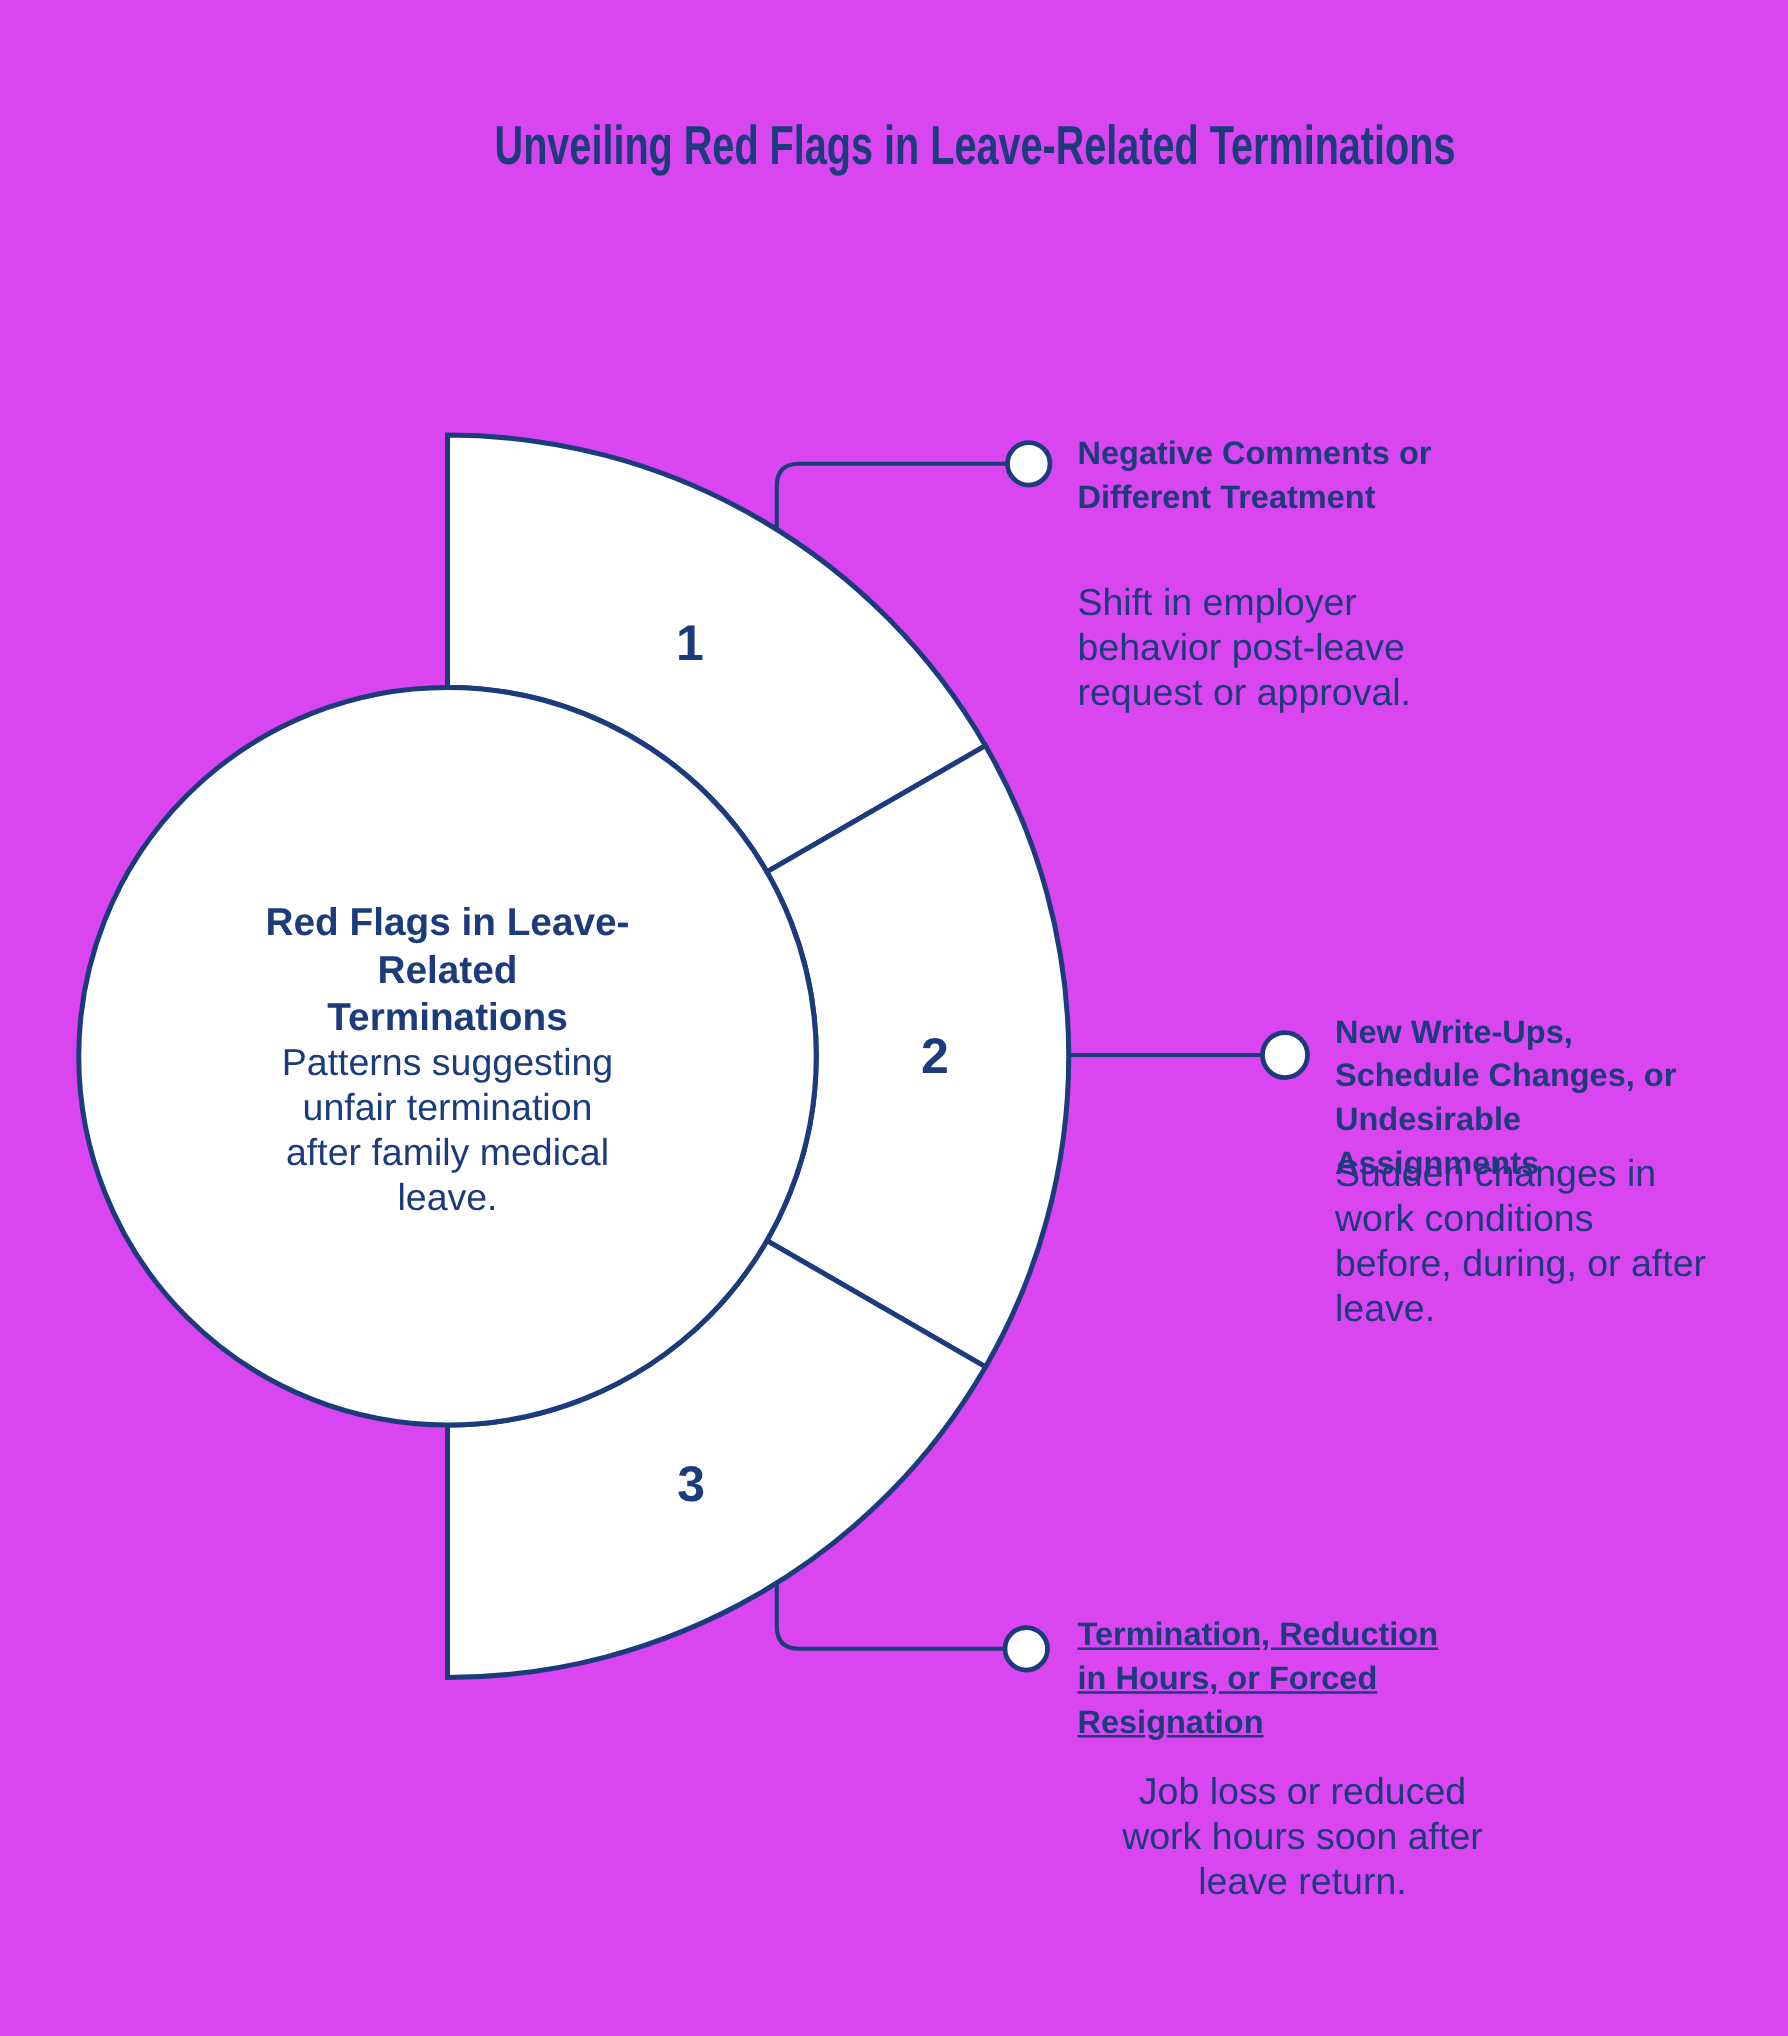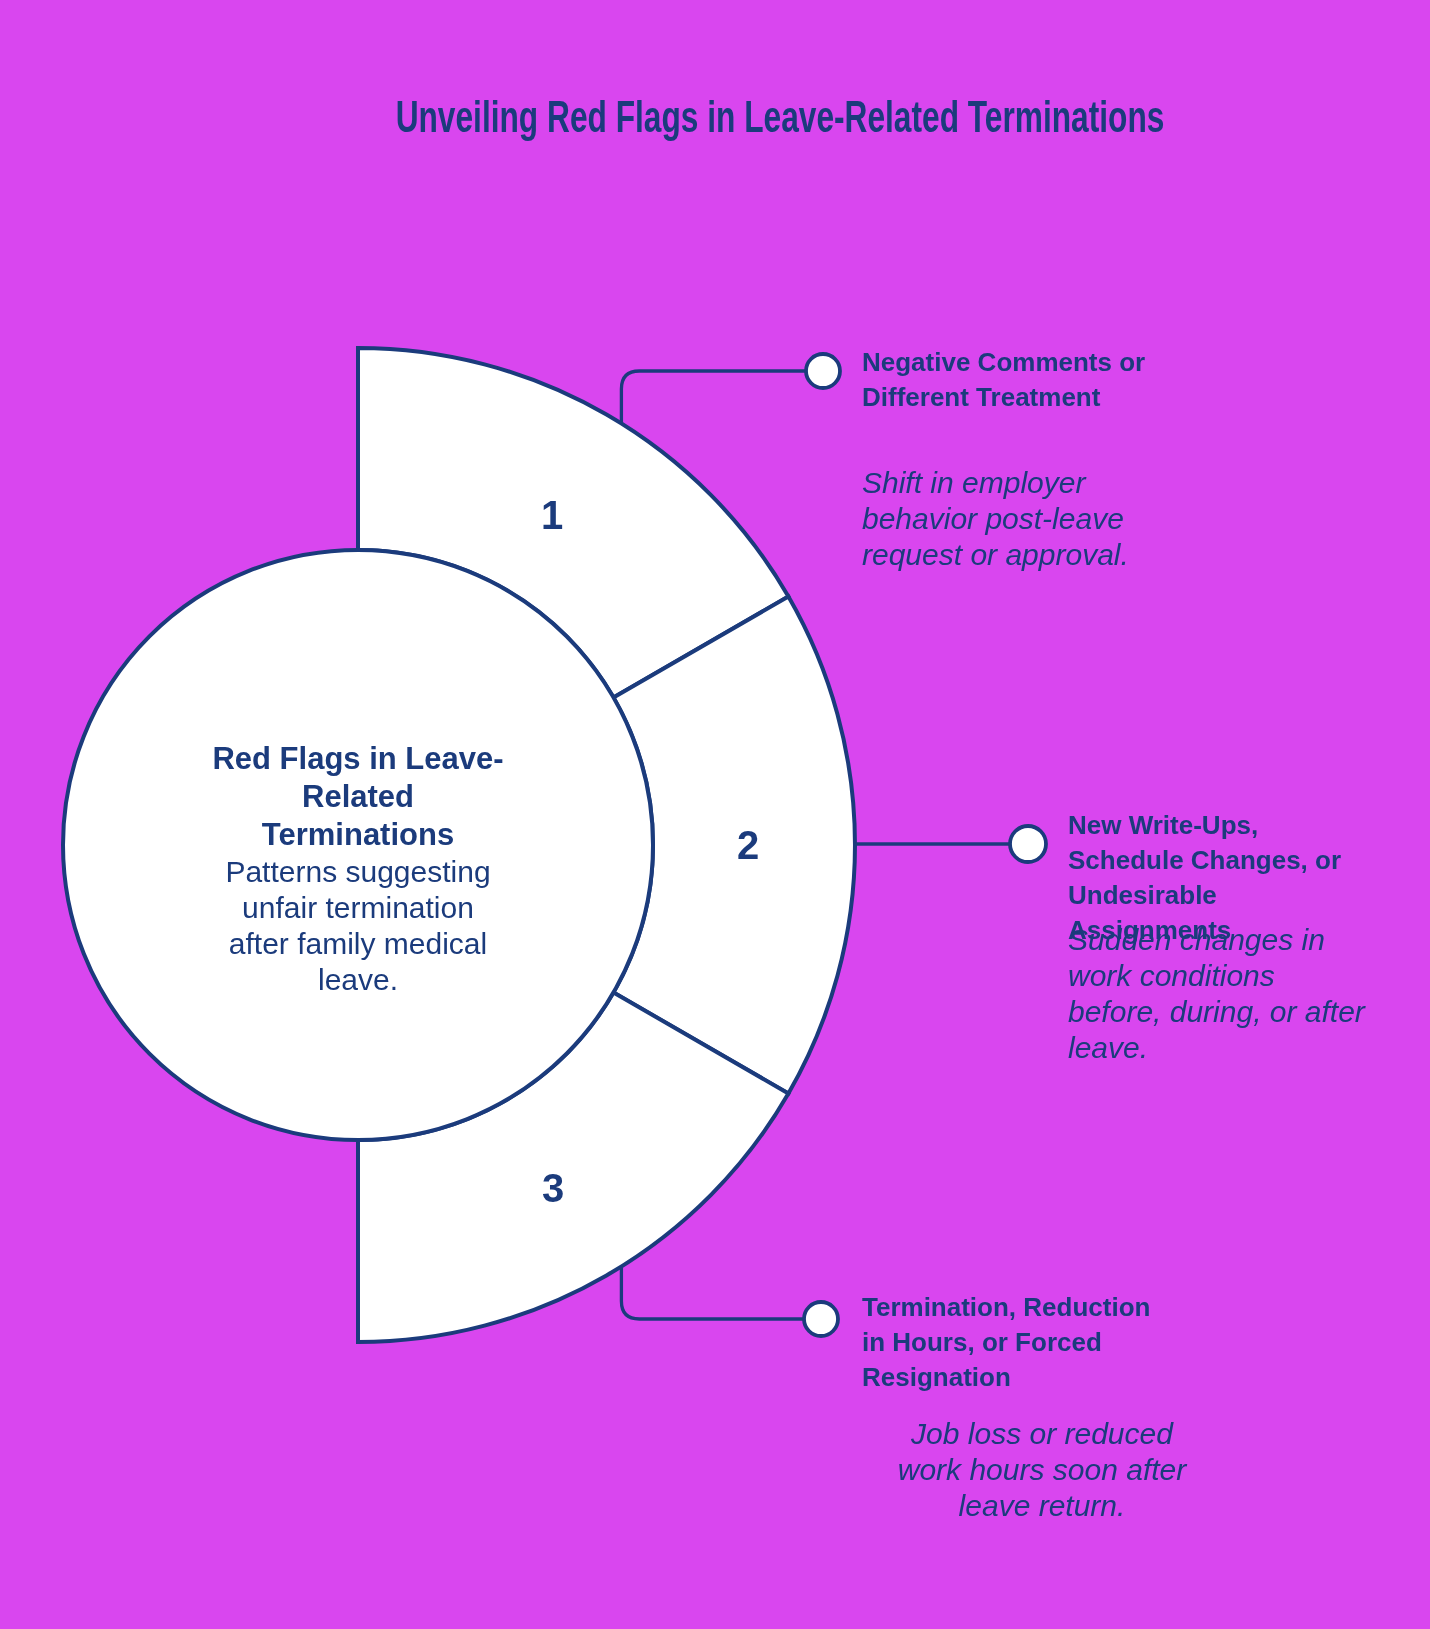--- a/index.html
+++ b/index.html
@@ -37,21 +37,21 @@
     font-size: 40px;
     font-weight: bold;
     line-height: 1;
   }
   .num-1 { left: 552px; top: 515px; }
   .num-2 { left: 748px; top: 845px; }
   .num-3 { left: 553px; top: 1188px; }
   .center-text {
     position: absolute;
     left: 358px;
-    top: 740px;
+    top: 719px;
     transform: translateX(-50%);
     width: 320px;
     text-align: center;
   }
   .center-title {
     font-size: 31px;
     font-weight: bold;
     line-height: 38px;
     white-space: pre-line;
   }
@@ -67,27 +67,26 @@
     font-weight: bold;
     line-height: 35px;
     white-space: pre-line;
   }
   .callout-desc {
     position: absolute;
     width: 360px;
     font-size: 30px;
     line-height: 36px;
     white-space: pre-line;
-    font-style: italic;
   }
   .c1-title { left: 862px; top: 345px; }
   .c1-desc  { left: 862px; top: 465px; }
   .c2-title { left: 1068px; top: 808px; }
   .c2-desc  { left: 1068px; top: 922px; }
-  .c3-title { left: 862px; top: 1290px; }
+  .c3-title { left: 862px; top: 1290px; text-decoration: underline; }
   .c3-desc  { left: 862px; top: 1416px; text-align: center; }
 </style>
 </head>
 <body>
 
 <div class="canvas">
 
   <div class="page-title">Unveiling Red Flags in Leave-Related Terminations</div>
 
   <svg class="diagram" width="1430" height="1629" viewBox="0 0 1430 1629">

